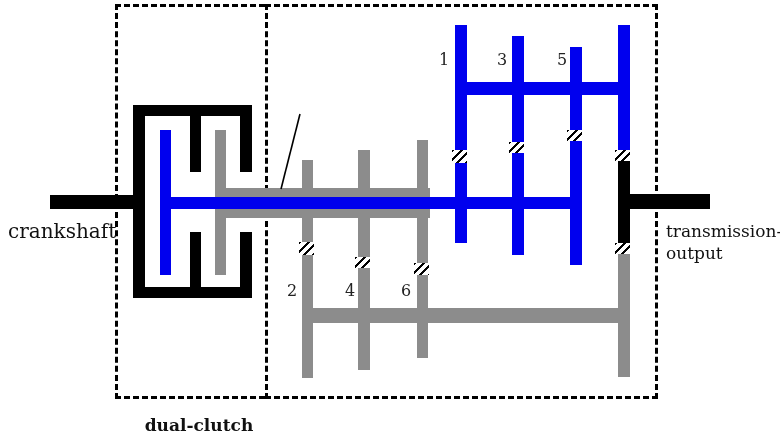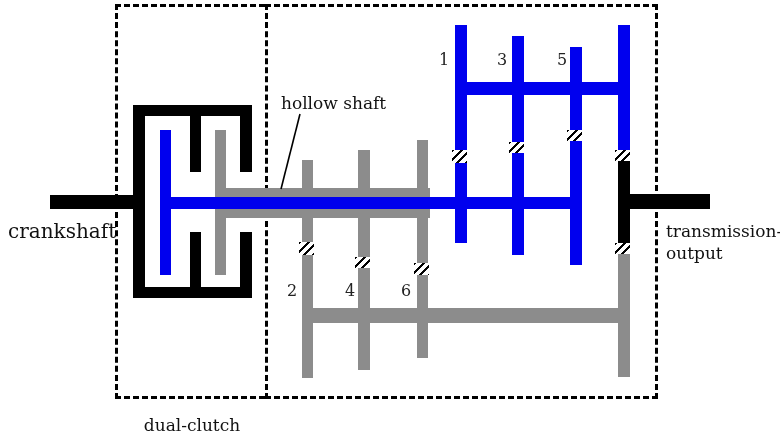--- a/index.html
+++ b/index.html
@@ -67,28 +67,27 @@
   <div class="hatch" style="left:299px;top:242px;width:15px;height:13px;"></div>
   <div class="hatch" style="left:355px;top:257px;width:15px;height:11px;"></div>
   <div class="hatch" style="left:414px;top:263px;width:15px;height:12px;"></div>
   <div class="hatch" style="left:615px;top:243px;width:15px;height:11px;"></div>
 
   <svg class="abs" style="left:0;top:0;" width="780" height="438">
     <line x1="300" y1="114" x2="281" y2="189" stroke="#000" stroke-width="1.6"></line>
   </svg>
 
   <div class="label" style="left:8px;top:219px;font-size:20px;text-align:right;">crankshaft</div>
-  <div class="label" style="left:281px;top:93px;font-size:17px;">hollow shaft</div>
   <div class="label" style="left:666px;top:220px;font-size:17px;line-height:22px;">
     <div>transmission-</div>
     <div>output</div>
   </div>
 
   <div class="digit" style="left:436px;top:50px;">1</div>
   <div class="digit" style="left:494px;top:50px;">3</div>
   <div class="digit" style="left:554px;top:50px;">5</div>
   <div class="digit" style="left:284px;top:281px;">2</div>
   <div class="digit" style="left:342px;top:281px;">4</div>
   <div class="digit" style="left:398px;top:281px;">6</div>
 
-  <div class="boxlabel" style="left:117px;top:415px;width:150px;">dual-clutch</div>
+  <div class="boxlabel" style="left:124px;top:415px;width:150px;font-weight:bold;">dual-clutch</div>
 
 </div>
 
 </body></html>

